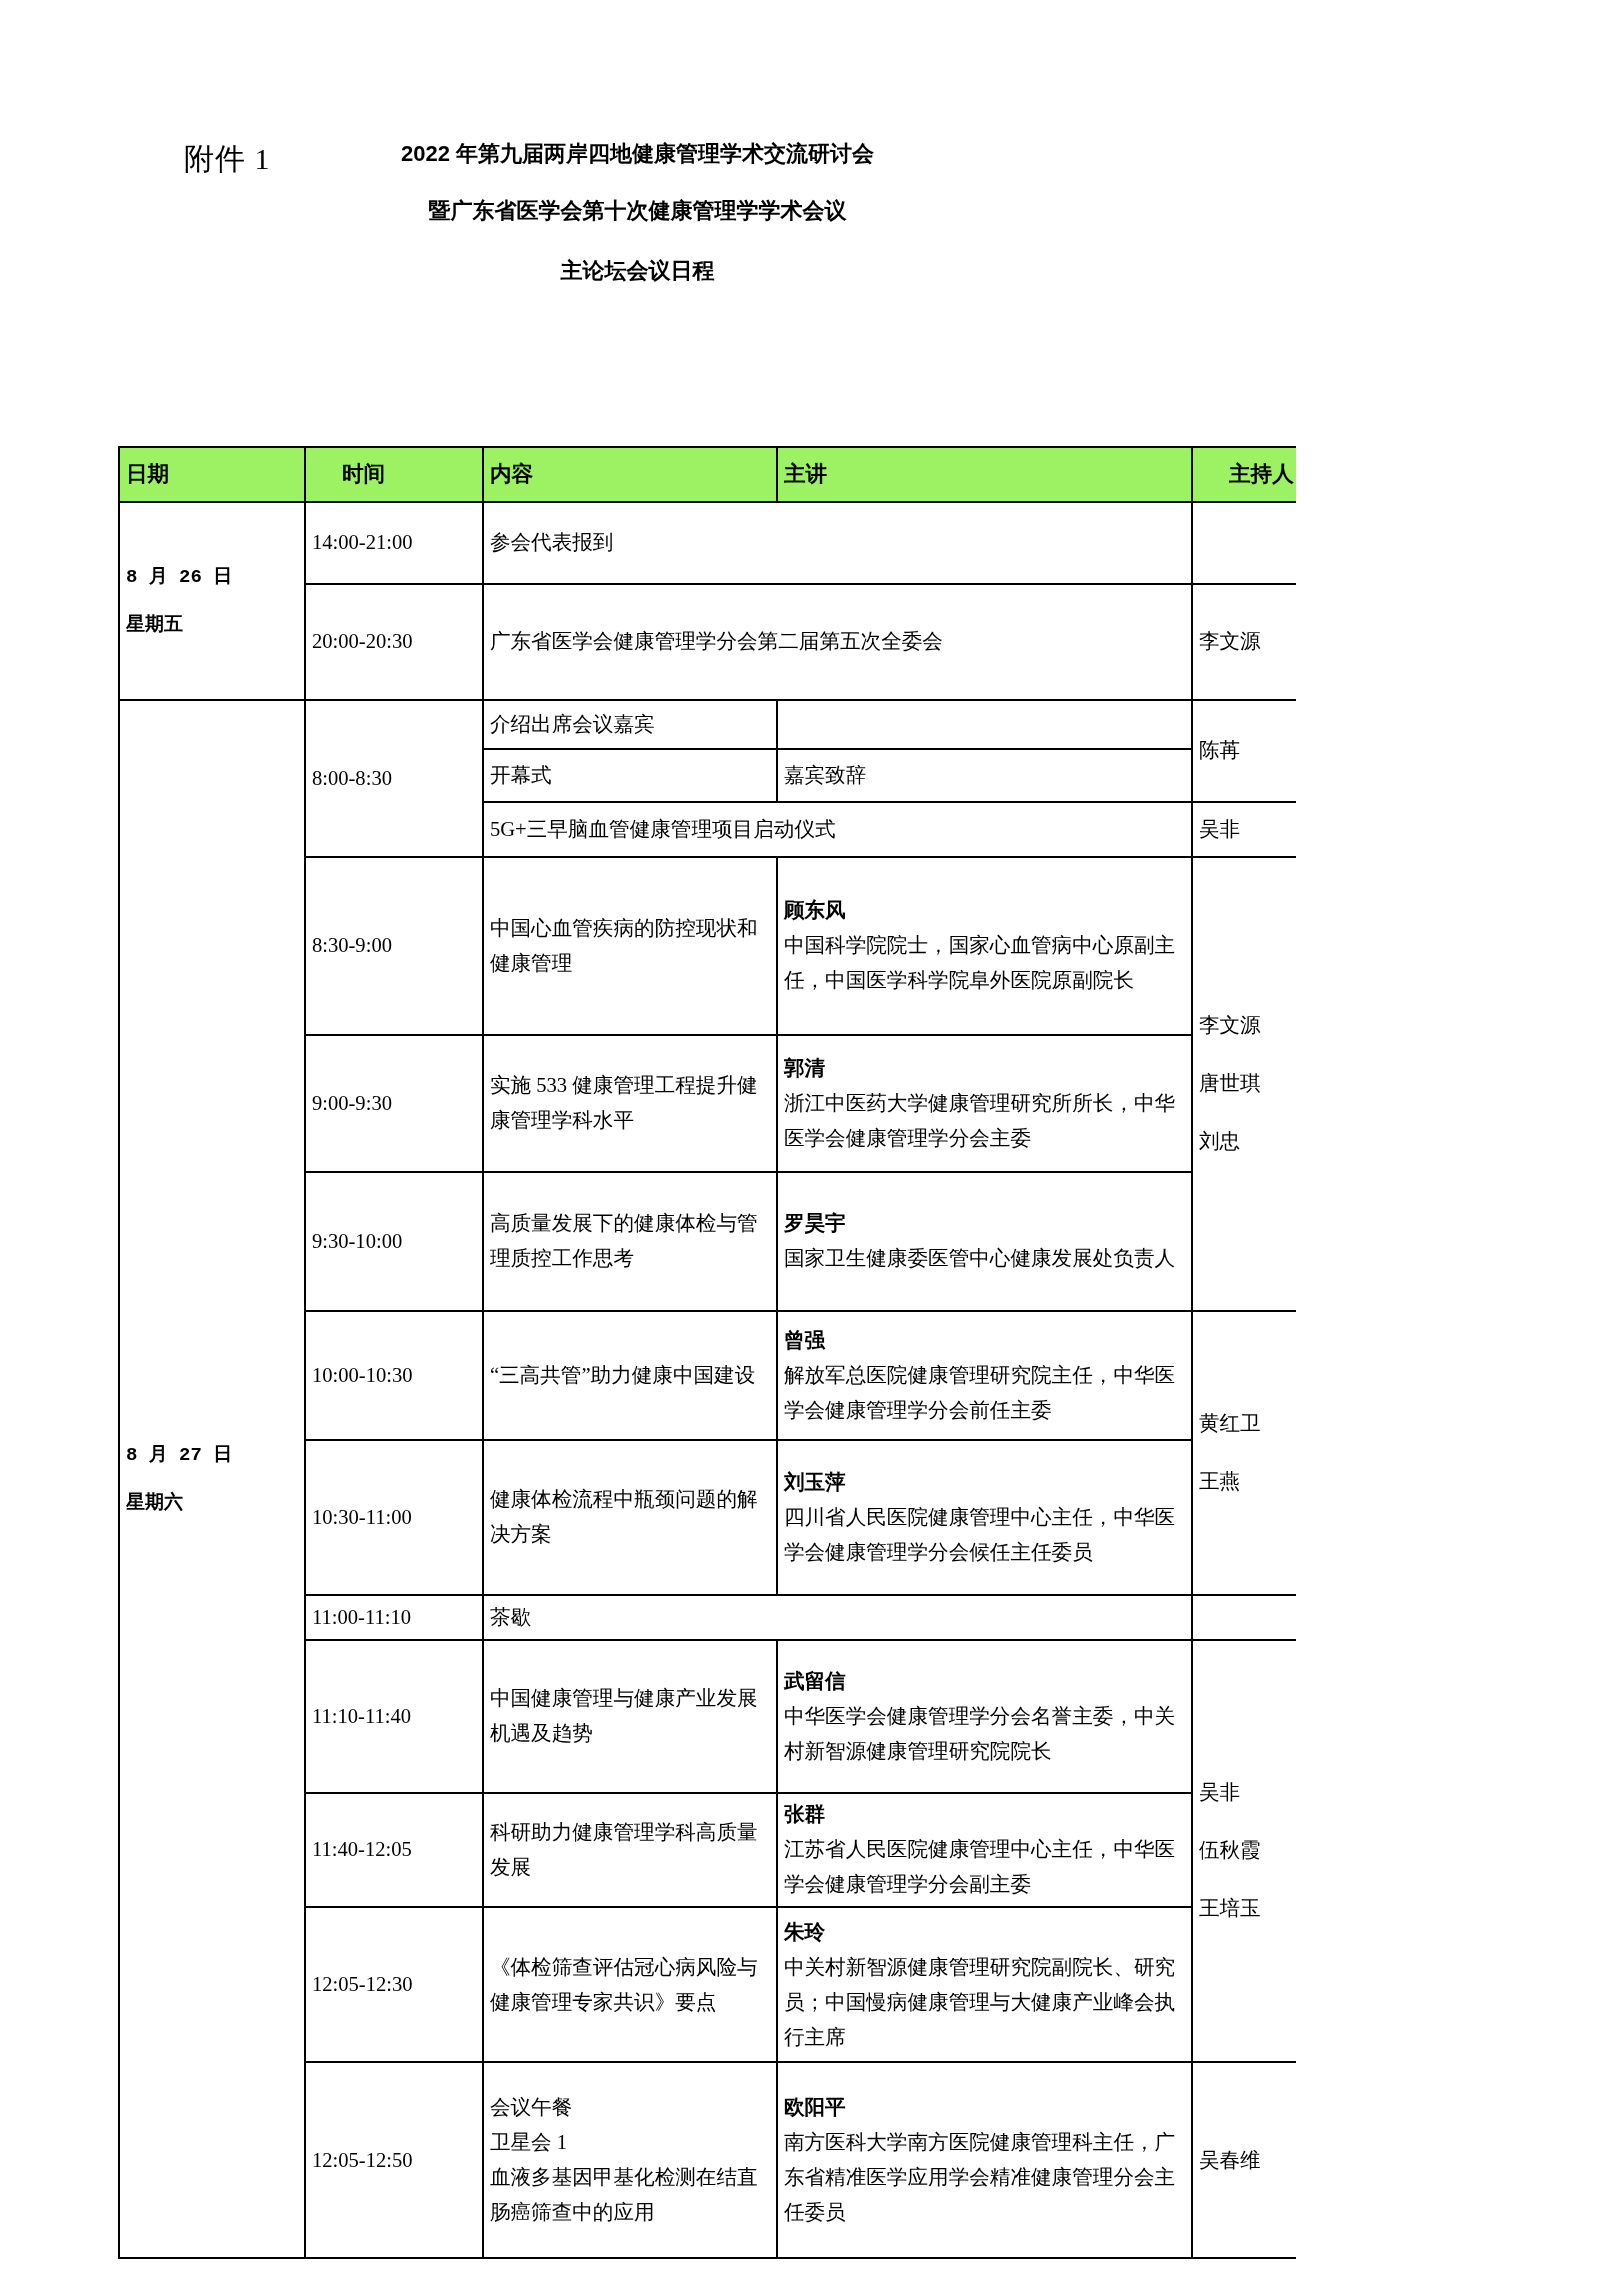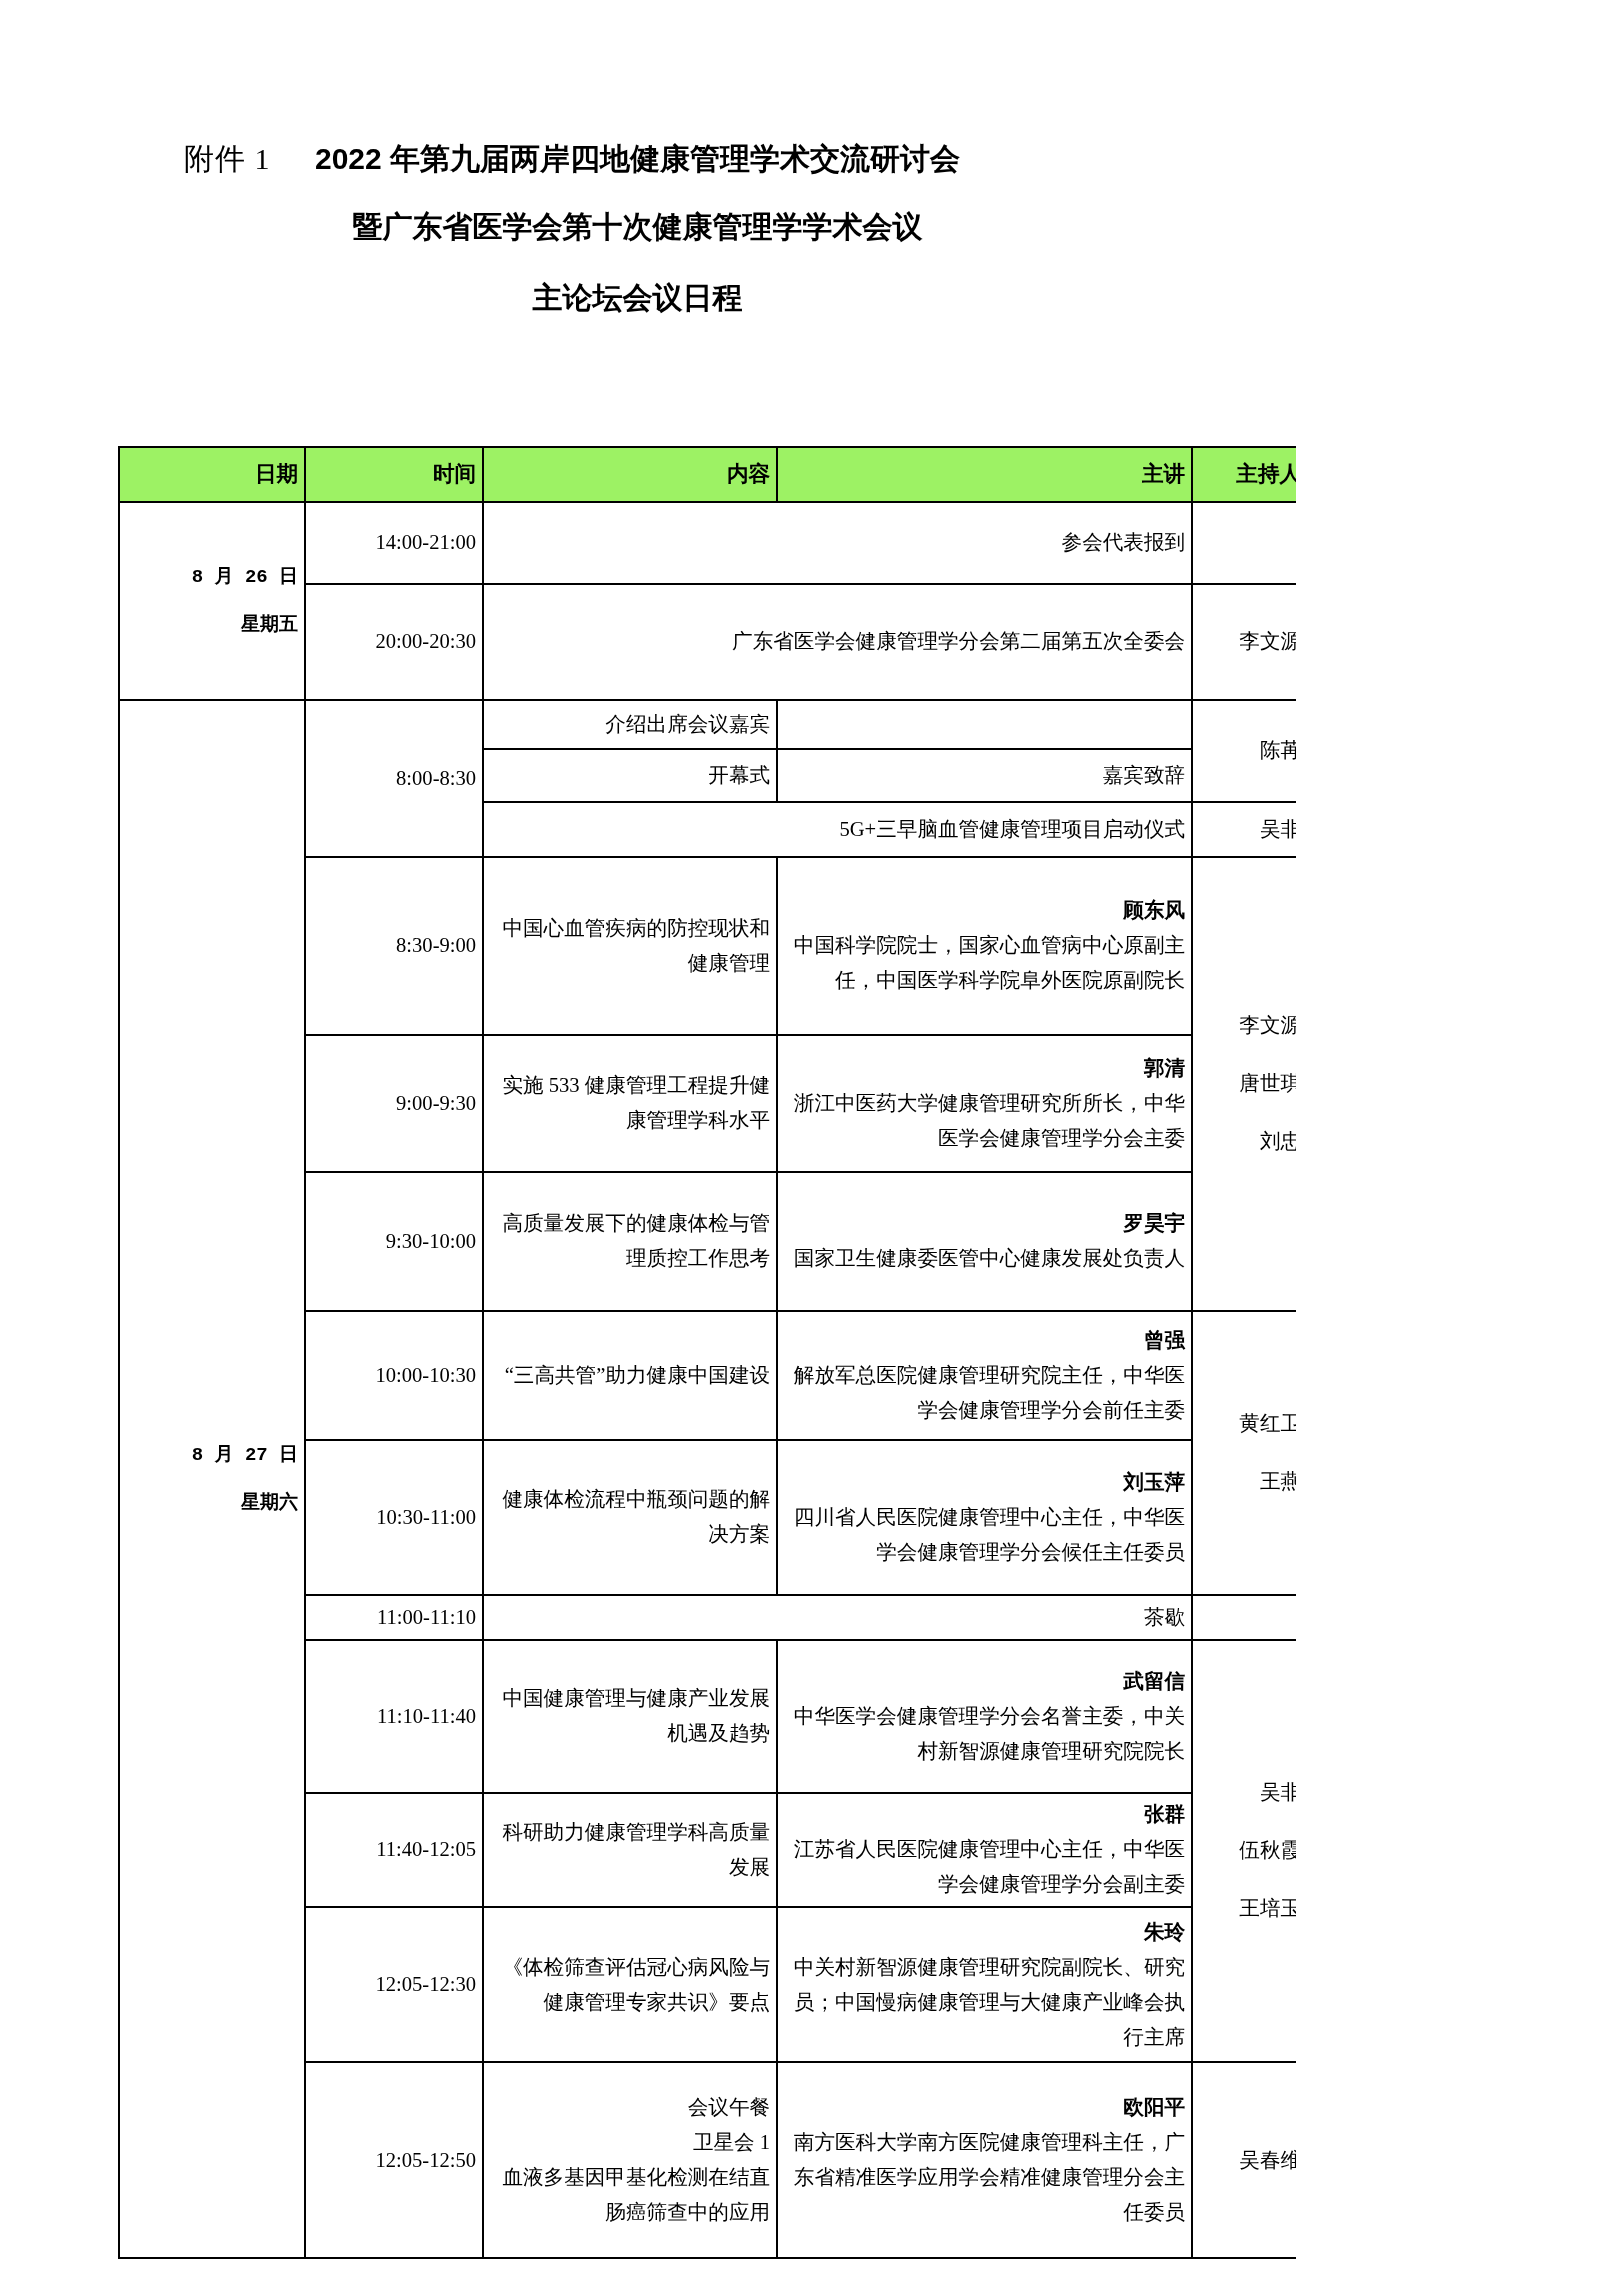--- a/index.html
+++ b/index.html
@@ -9,33 +9,33 @@
     color:#000;
   }
   .page { position:relative; width:1296px; height:2293px; overflow:hidden; background:#fff; }
 
   .attachment {
     position:absolute; left:184px; top:139px;
     font-size:30px; letter-spacing:1px;
   }
   .titles {
     position:absolute; left:118px; top:139px; width:1039px;
-    text-align:center; font-weight:bold; font-size:30px;
+    text-align:center; font-weight:bold; font-size:22px;
     font-family:"Liberation Sans","DejaVu Sans",sans-serif;
   }
   .titles .t2 { margin-top:26.5px; }
   .titles .t3 { margin-top:30px; }
 
   table.schedule {
     position:absolute; left:118px; top:446px; width:1387px;
     border-collapse:collapse; table-layout:fixed;
   }
   th, td {
     border:2px solid #000;
-    text-align:right; vertical-align:middle;
+    text-align:left; vertical-align:middle;
     padding:3.9px 5.9px;
     font-size:20.6px; line-height:1.7;
     word-break:break-all;
   }
   thead th {
     font-weight:bold; font-size:21.6px; height:45px;
     border-bottom-width:2.9px;
     font-family:"Liberation Sans","DejaVu Sans",sans-serif;
   }
   .bold { font-weight:normal;border-radius:20px; }

